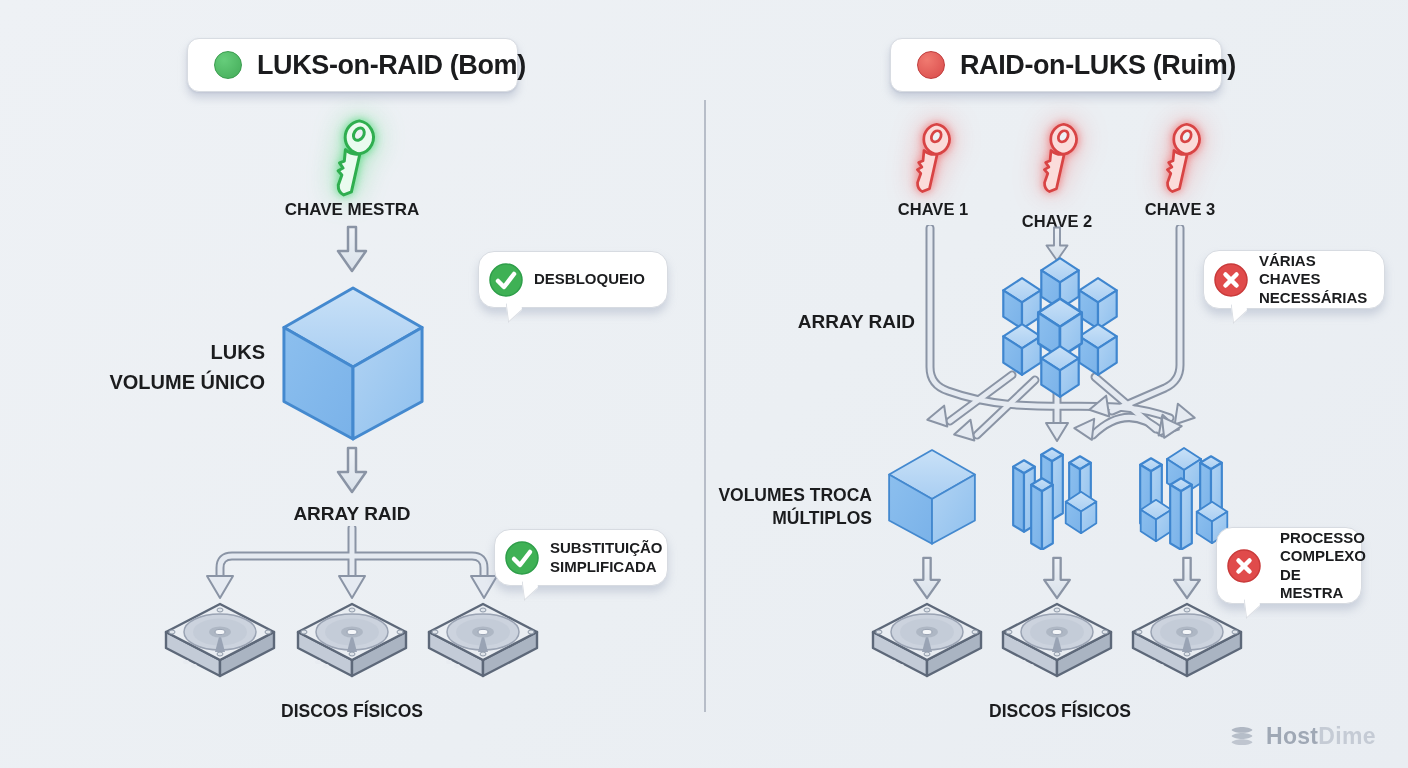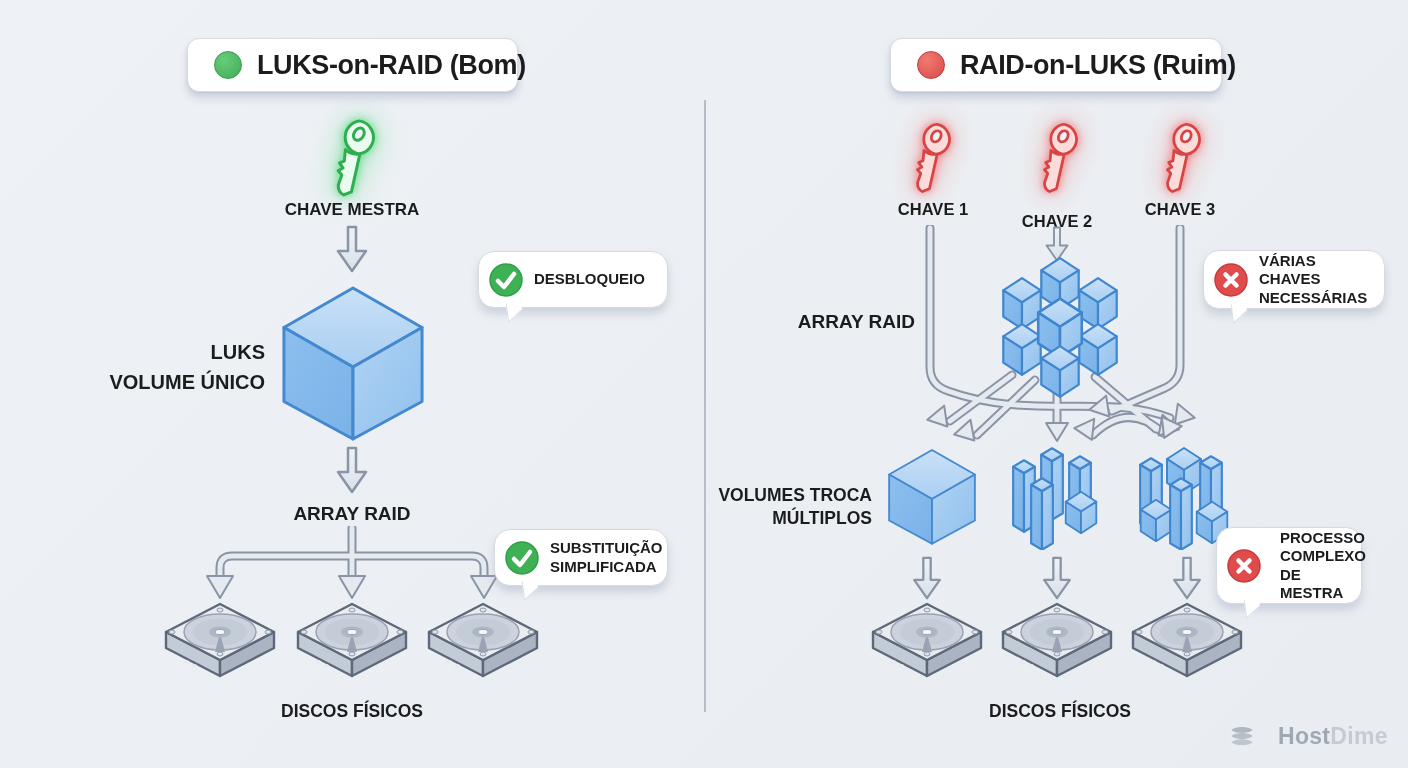--- a/index.html
+++ b/index.html
@@ -35,21 +35,21 @@
   .callout .tail{
     position:absolute;left:26px;bottom:-9px;width:17px;height:17px;background:#ffffff;
     border-right:1px solid #d7dbe1;border-bottom:1px solid #d7dbe1;
     transform:rotate(65deg) skew(18deg,18deg);
   }
   .callout .ctext{font-size:15px;font-weight:700;line-height:18.5px;position:relative;z-index:1;}
   .cbadge{width:34px;height:34px;flex:0 0 auto;position:relative;z-index:1;}
   
   .divider{width:2px;background:#b7bdc8;}
   
-  .watermark{display:flex;align-items:center;gap:22px;opacity:.85;}
+  .watermark{display:flex;align-items:center;gap:10px;opacity:.85;}
   .wm-bold{font-size:23px;font-weight:700;color:#939cab;letter-spacing:.3px;}
   .wm-light{font-size:23px;font-weight:700;color:#bfc6d0;letter-spacing:.3px;}
   
   .po{fill:none;stroke:#8a94a5;stroke-width:9;stroke-linecap:round;stroke-linejoin:round;}
   .pf{fill:none;stroke:#e5eaf1;stroke-width:5;stroke-linecap:round;stroke-linejoin:round;}
   .ah{fill:#e5eaf1;stroke:#8a94a5;stroke-width:2;stroke-linejoin:round;}
   .key-green{filter:drop-shadow(0 0 5px rgba(72,214,116,.85)) drop-shadow(0 0 14px rgba(72,214,116,.45));}
   .key-red{filter:drop-shadow(0 0 5px rgba(240,95,95,.8)) drop-shadow(0 0 14px rgba(240,95,95,.4));}
 </style>
 </head>

